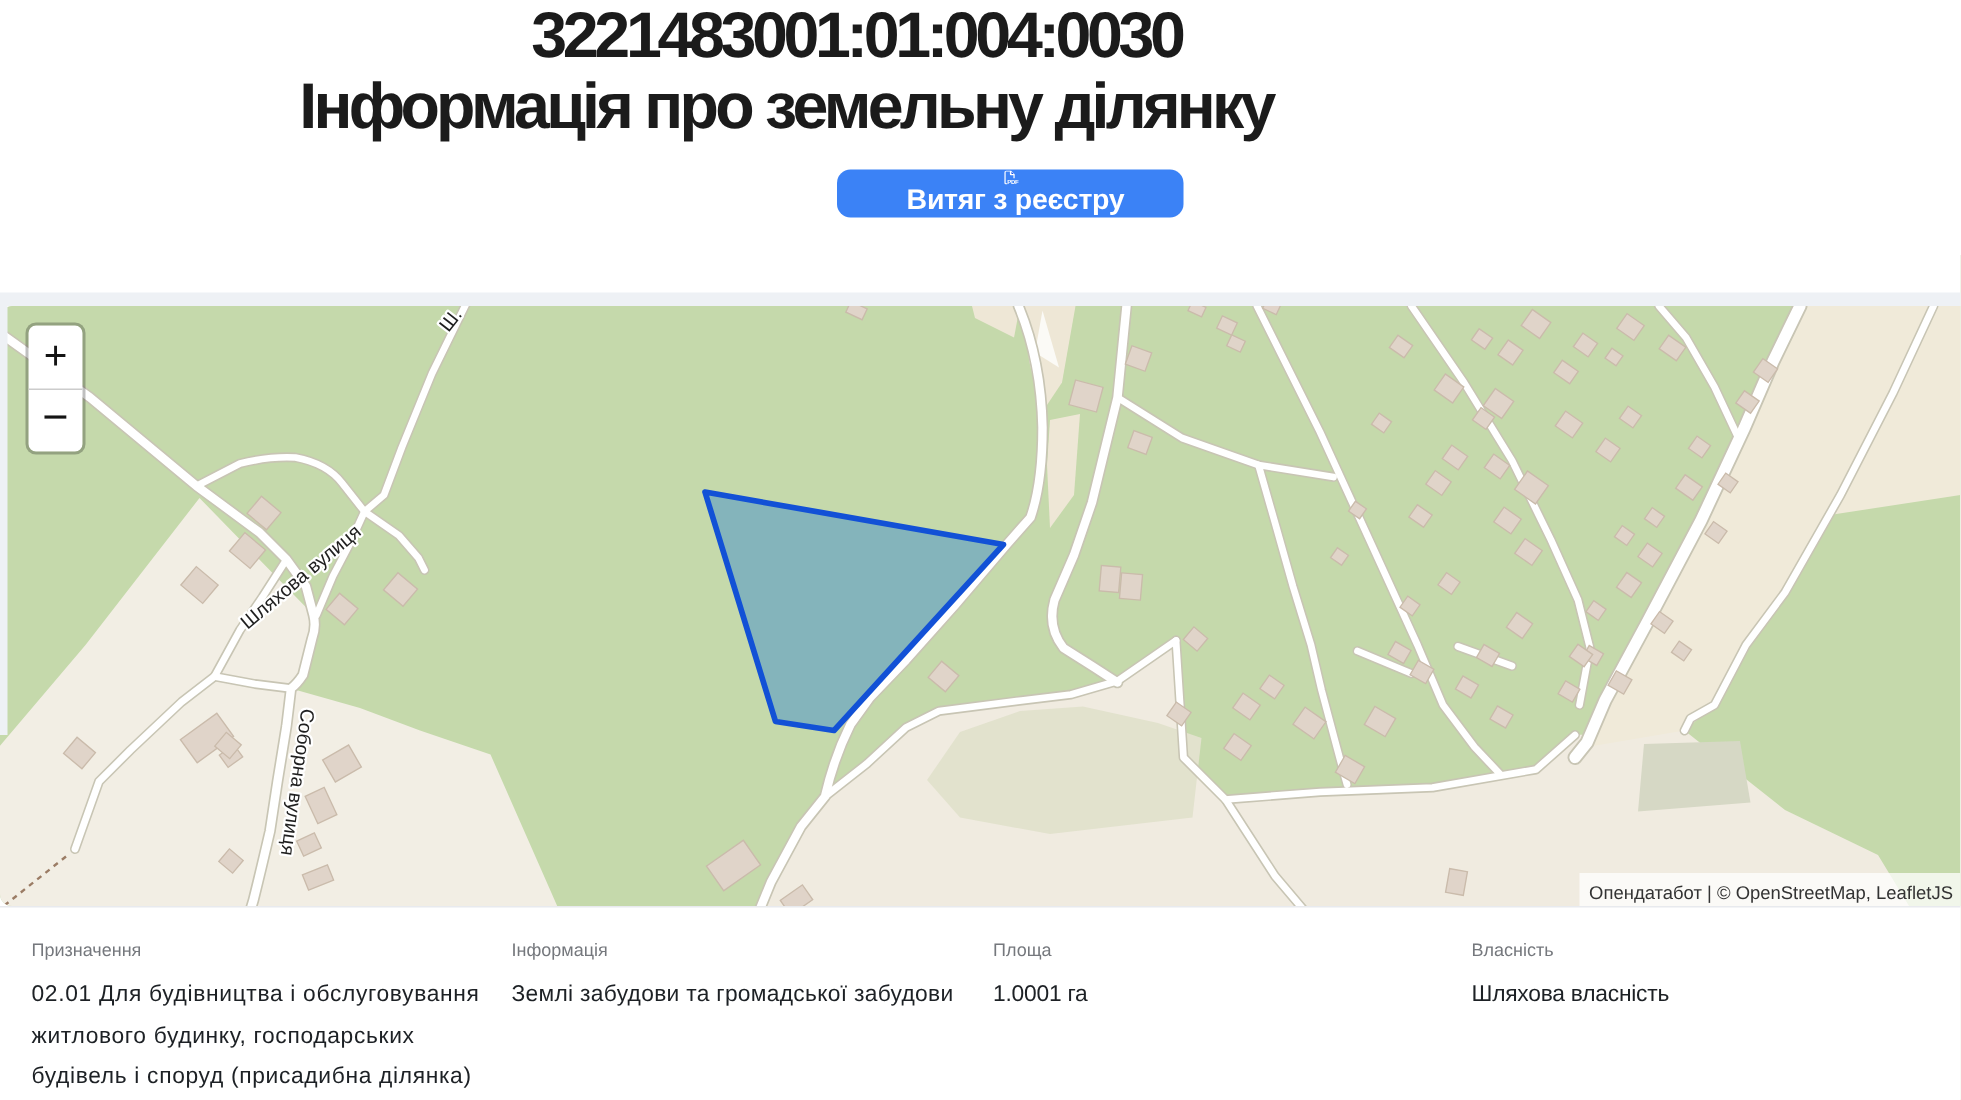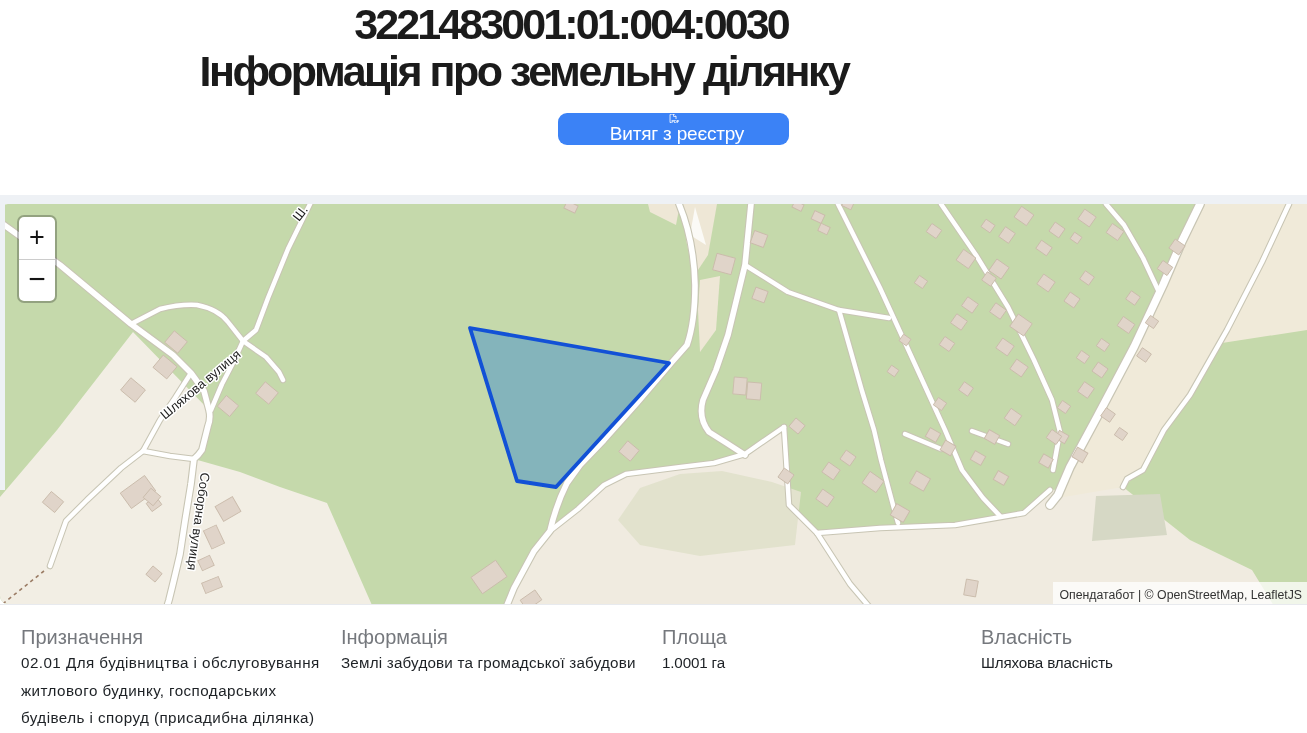--- a/index.html
+++ b/index.html
@@ -3,32 +3,32 @@
 <title>3221483001:01:004:0030</title>
 <style>
  html,body{margin:0;padding:0;width:1307px;height:733px;overflow:hidden;background:#fff;
    font-family:"Liberation Sans",sans-serif;-webkit-font-smoothing:antialiased;}
  .hdr1{position:absolute;top:0;left:0;width:1142px;text-align:center;font-size:43px;font-weight:700;
    color:#1b1b1b;letter-spacing:-2.9px;margin:0;line-height:48px;}
  .hdr2{position:absolute;top:48px;left:0;width:1048px;text-align:center;font-size:43px;font-weight:700;
    color:#1b1b1b;letter-spacing:-2.5px;margin:0;line-height:46px;}
  .btn{position:absolute;left:558px;top:113px;width:231px;height:32px;background:#3b82f6;
    border-radius:9px;color:#fff;display:flex;align-items:center;justify-content:center;flex-direction:column;}
- .btn span{font-size:19px;font-weight:400;margin-left:7px;letter-spacing:-0.2px;}
+ .btn span{font-size:19px;font-weight:700;margin-left:7px;letter-spacing:-0.2px;}
  .grayband{position:absolute;left:0;top:195px;width:1307px;height:9px;background:#eef1f5;}
  .graystrip{position:absolute;left:0;top:204px;width:5px;height:286px;background:#eef1f5;}
  .mapwrap{position:absolute;left:0;top:204px;width:1307px;height:400px;border-radius:8px 0 0 8px;overflow:hidden;}
  .zoomctl{position:absolute;left:17px;top:215px;width:36px;height:84px;background:#fff;
    border:2px solid rgba(0,0,0,0.25);border-radius:7px;background-clip:padding-box;}
  .zoomctl .zp{position:absolute;top:0;left:0;width:36px;height:42px;text-align:center;font-size:27px;
    font-weight:400;color:#141414;line-height:41px;border-bottom:1px solid #ccc;}
  .zoomctl .zm{position:absolute;top:42px;left:0;width:36px;height:42px;text-align:center;font-size:30px;
    font-weight:400;color:#141414;line-height:39px;}
  .info{position:absolute;top:604px;left:0;width:1307px;height:129px;background:#fff;border-top:1px solid #e8eaee;}
- .lbl{position:absolute;top:626px;font-size:20px;color:#75787d;}
+ .lbl{position:absolute;top:626px;font-size:12px;color:#75787d;}
  .val{position:absolute;top:649px;font-size:15.2px;color:#1d2125;line-height:27.5px;letter-spacing:-0.15px;}
 </style></head>
 <body>
 
 <div class="hdr1">3221483001:01:004:0030</div>
 
 <div class="hdr2">Інформація про земельну ділянку</div>
 
 <div class="btn">
 

